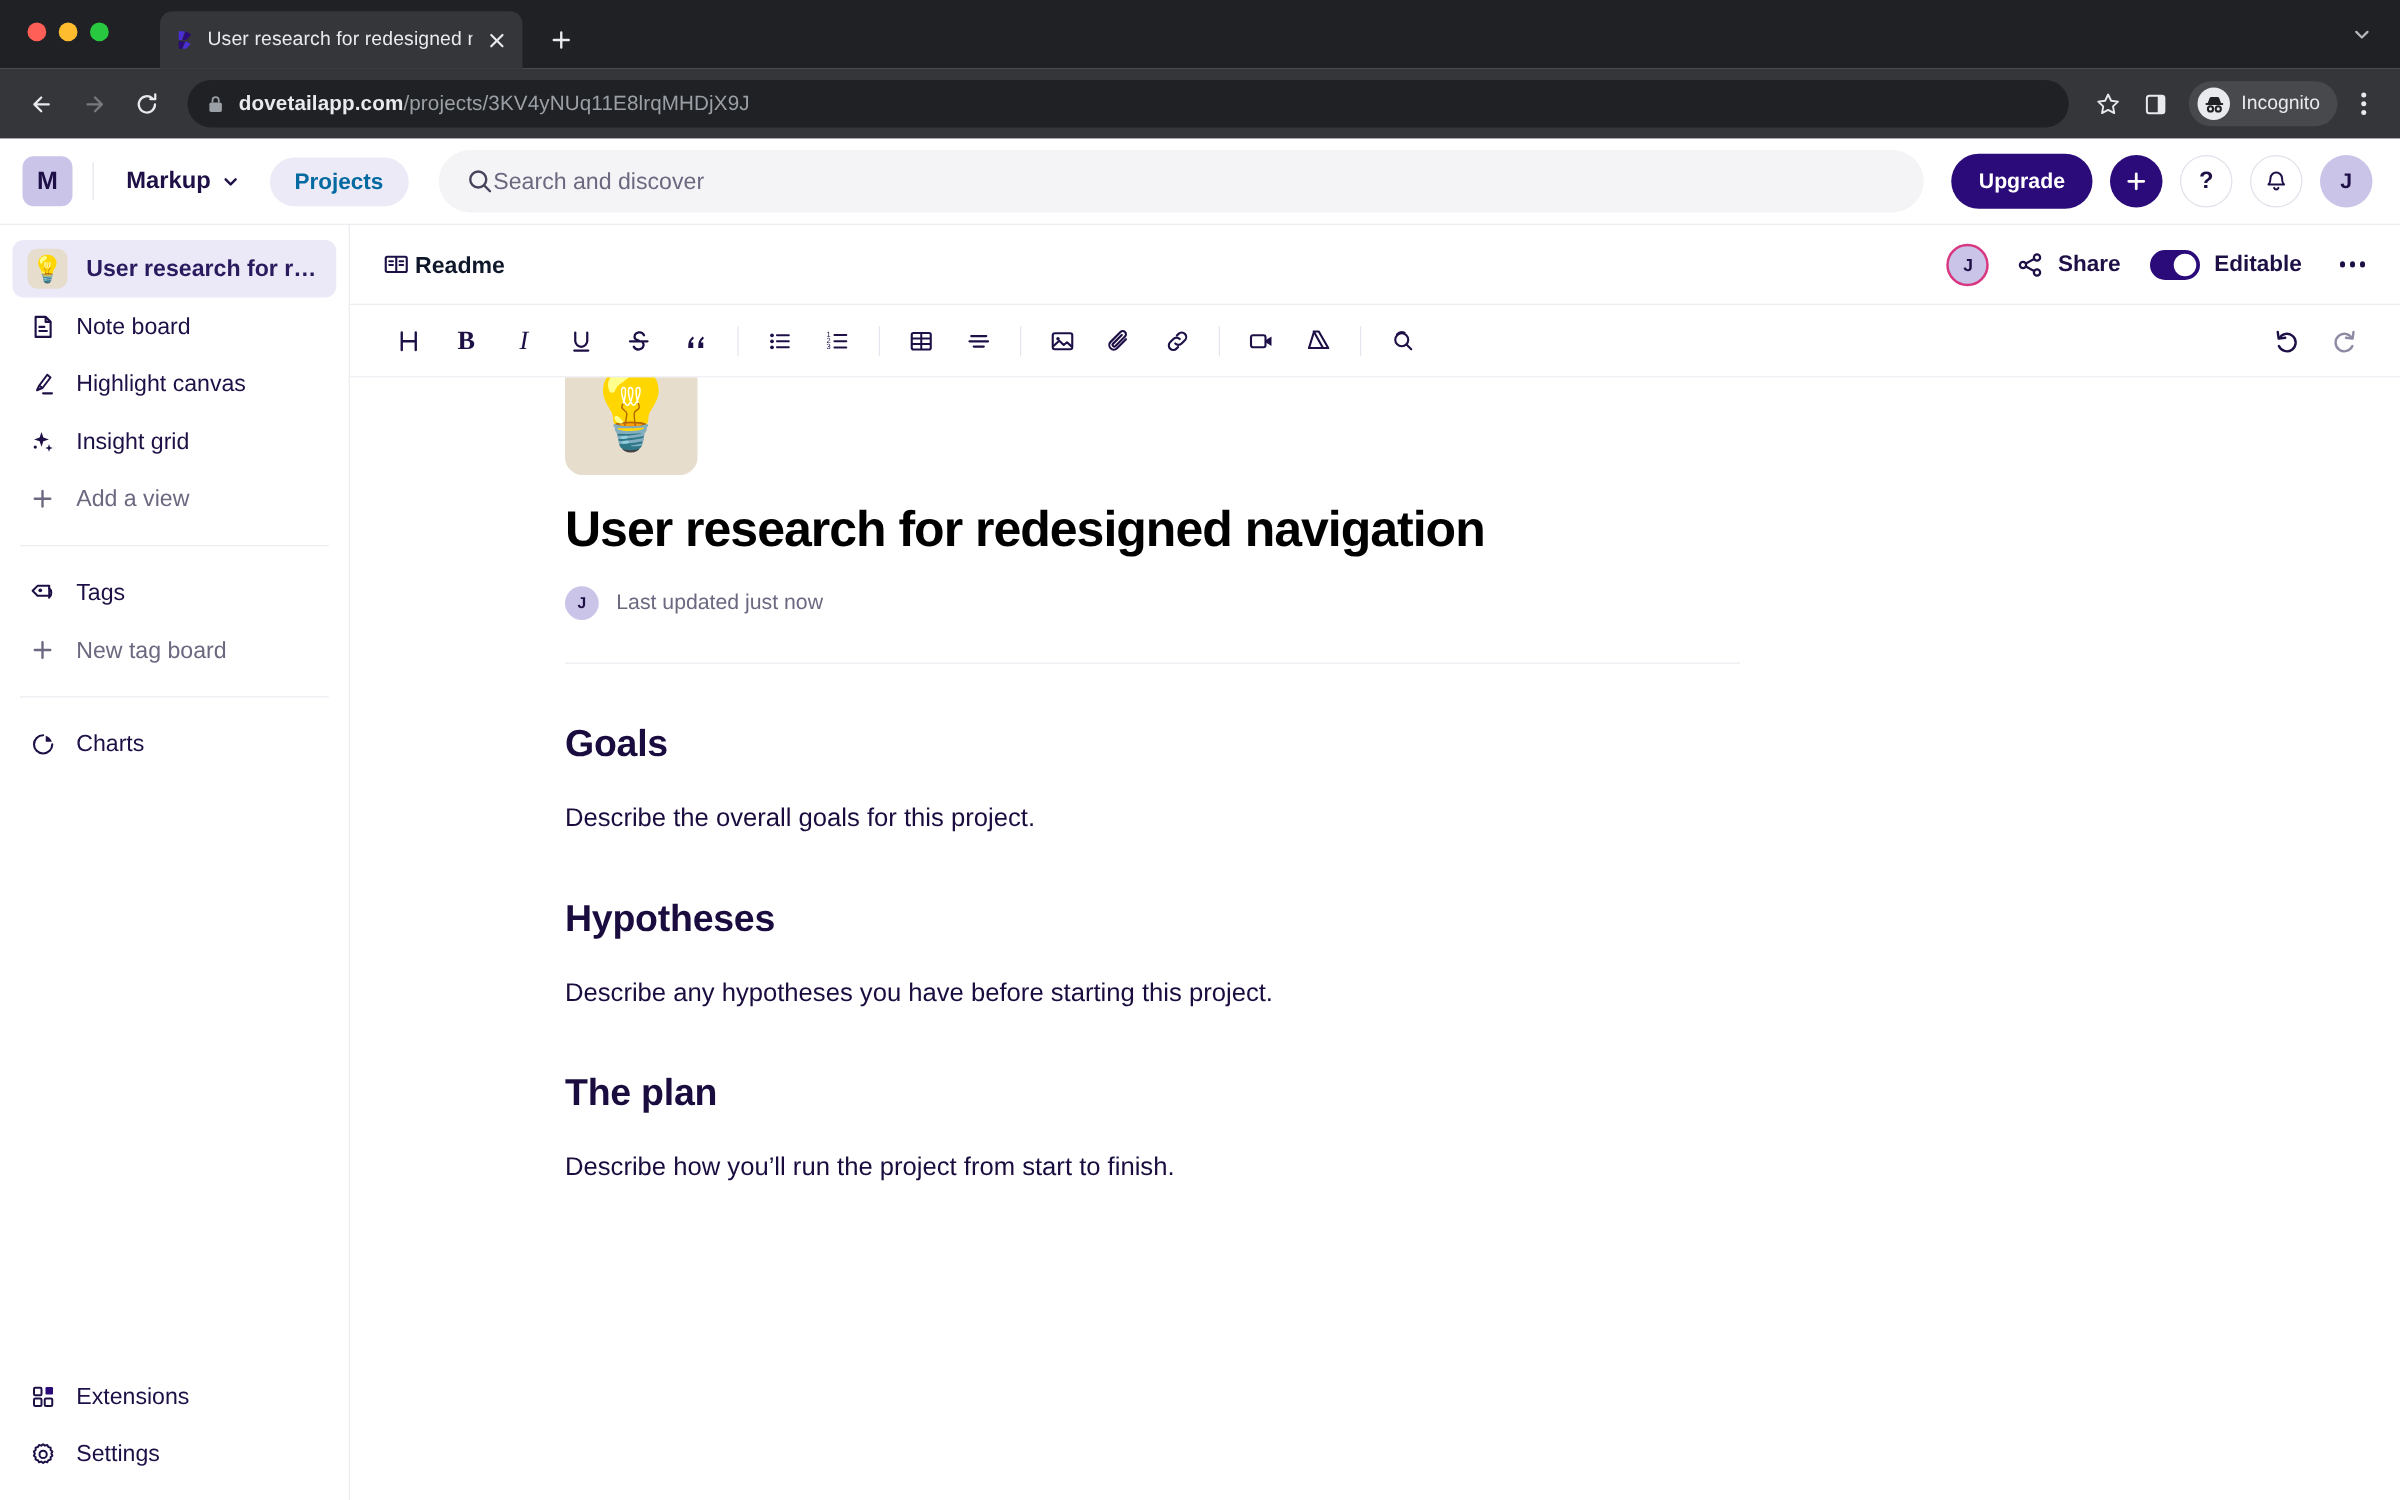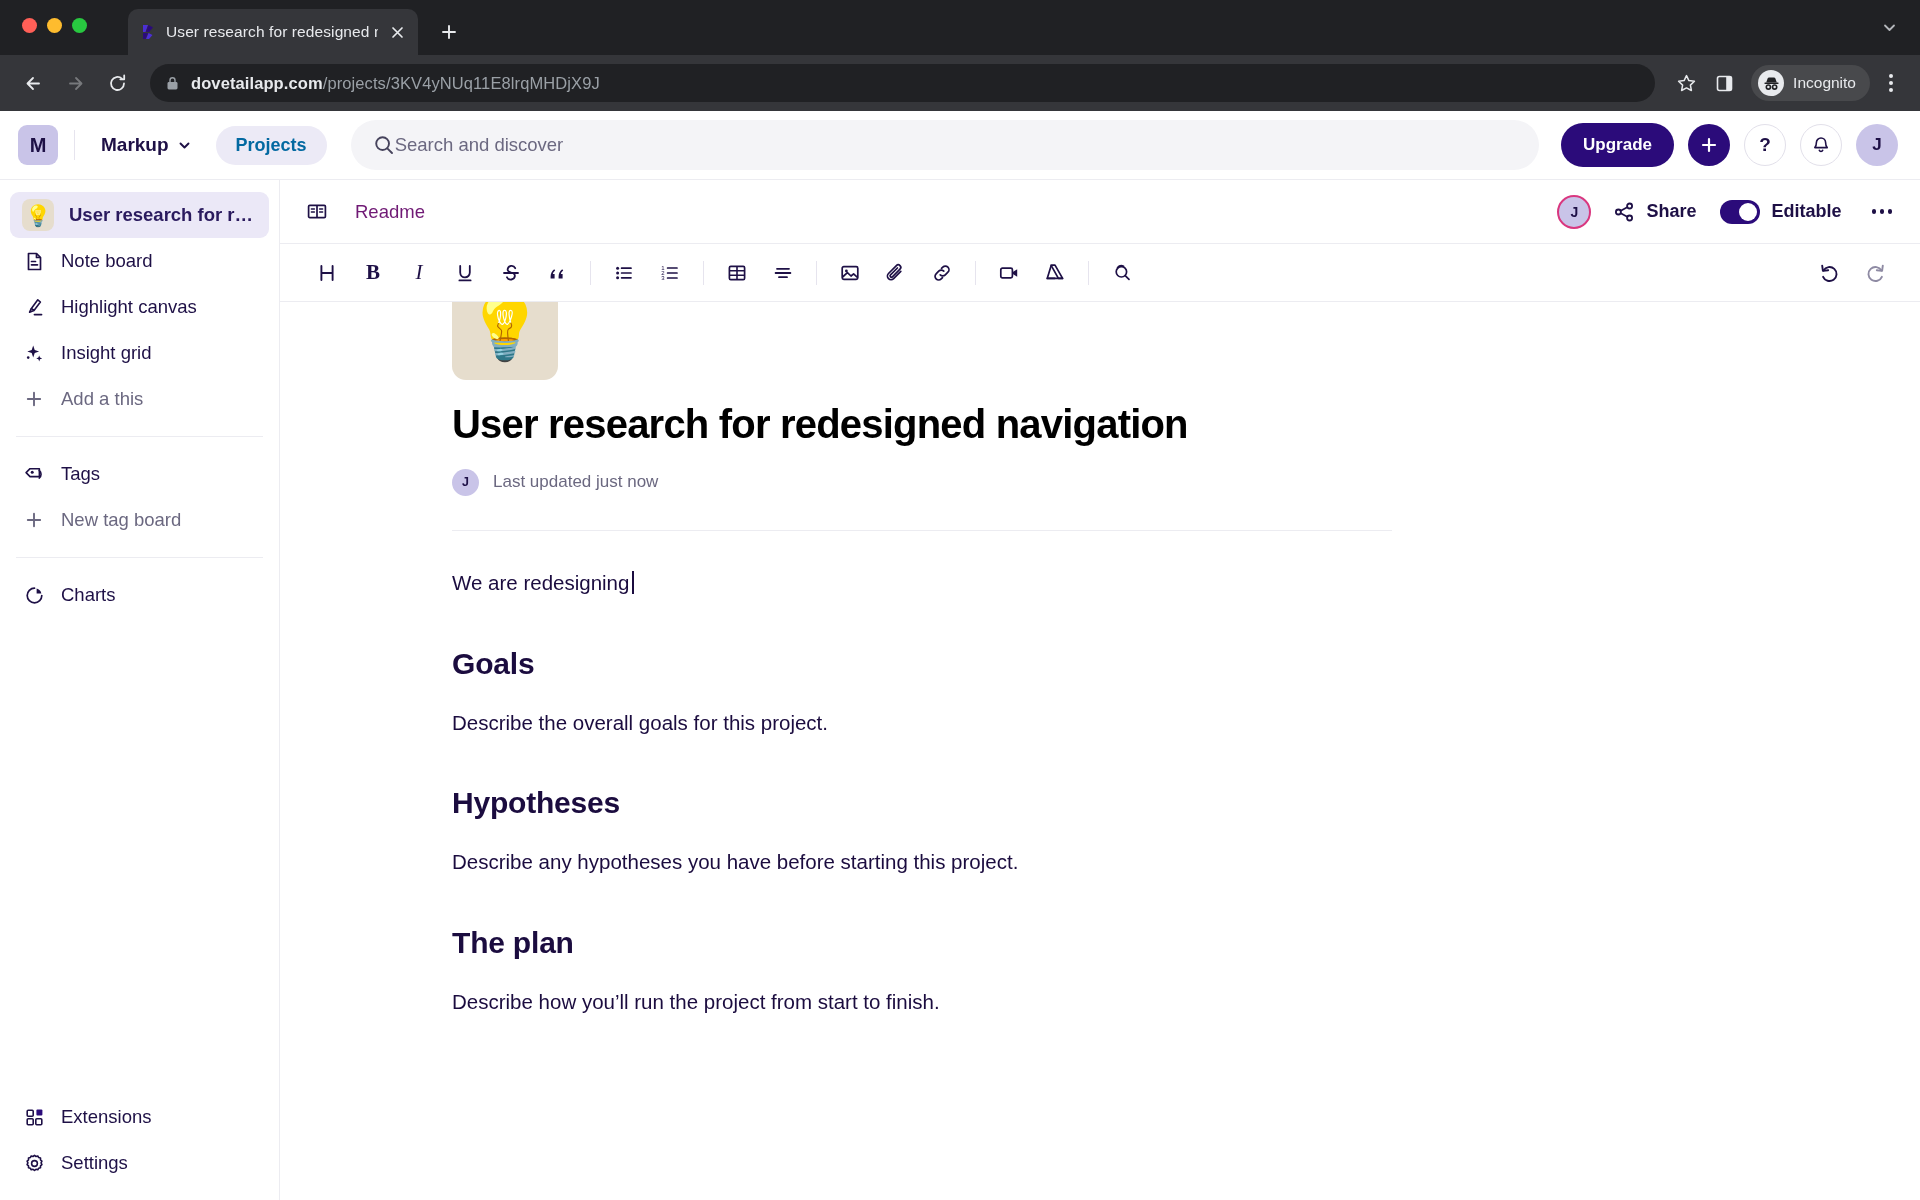--- a/index.html
+++ b/index.html
@@ -150,21 +150,21 @@
   .side-chev { margin-left: auto; color: #1e1046; display: flex; align-items: center; }
   .side-bottom { padding-bottom: 14px; }
 
   
   .main { flex: 1; display: flex; flex-direction: column; min-width: 0; border-top: 1px solid #ececf1; }
 
   .doc-header {
     height: 64px; flex: 0 0 64px; display: flex; align-items: center;
     padding: 0 22px 0 26px; border-bottom: 1px solid #ececf1;
   }
-  .readme-tab { display: flex; align-items: center; gap: 27px; font-size: 18.5px; font-weight: 400; color: #701a75; }
+  .readme-tab { display: flex; align-items: center; gap: 4px; font-size: 18.5px; font-weight: 700; color: #0f172a; }
   .dh-spacer { flex: 1; }
   .collab-av {
     width: 34px; height: 34px; border-radius: 50%; background: #c9c4e8;
     border: 2px solid #d9377f; display: flex; align-items: center; justify-content: center;
     font-size: 14px; font-weight: 700; color: #1e1046; flex: none;
   }
   .share-btn { display: flex; align-items: center; gap: 11px; font-size: 18px; font-weight: 700;
                color: #1e1046; margin-left: 22px; }
   .toggle-wrap { display: flex; align-items: center; gap: 11px; margin-left: 24px; }
   .toggle { width: 40px; height: 24px; border-radius: 12px; background: #2b0b7a; position: relative; flex: none; }
@@ -400,21 +400,21 @@
           </span>
           <span class="side-label">Insight grid</span>
         </div>
 
         <div class="side-item muted">
           <span class="side-ico">
             <svg width="20" height="20" viewBox="0 0 20 20">
                 <path d="M10 3.8 L10 16.2 M3.8 10 L16.2 10" stroke="#6b6880" stroke-width="1.9" stroke-linecap="round"></path>
               </svg>
           </span>
-          <span class="side-label">Add a this</span>
+          <span class="side-label">Add a view</span>
         </div>
 
         <div class="side-sep"></div>
 
         <div class="side-item">
           <span class="side-ico">
             <svg width="21" height="21" viewBox="0 0 21 21">
               <path d="M10.4 2.8 L17 9.4 L11.4 15 L4.8 8.4 L4.8 2.8 Z" stroke="#1e1046" stroke-width="1.6" fill="none" stroke-linejoin="round" transform="rotate(-45 10.5 9)"></path>
               <circle cx="8.2" cy="8.2" r="1.5" fill="#1e1046"></circle>
               <path d="M15.2 6.5 a4.8 4.8 0 0 1 0 7.6" stroke="#1e1046" stroke-width="1.6" fill="none" stroke-linecap="round"></path>
@@ -651,21 +651,20 @@
 
               <div class="doc-title">User research for redesigned navigation</div>
 
               <div class="doc-meta">
                 <span class="meta-av">J</span>
                 <span class="meta-text">Last updated just now</span>
               </div>
 
               <div class="doc-rule"></div>
 
-              <p class="doc-para"><span>We are redesigning</span><span class="caret"></span></p>
 
               <h2 class="doc-h2">Goals</h2>
               <p class="doc-p2">Describe the overall goals for this project.</p>
 
               <h2 class="doc-h2">Hypotheses</h2>
               <p class="doc-p2">Describe any hypotheses you have before starting this project.</p>
 
               <h2 class="doc-h2">The plan</h2>
               <p class="doc-p2">Describe how you’ll run the project from start to finish.</p>
 

